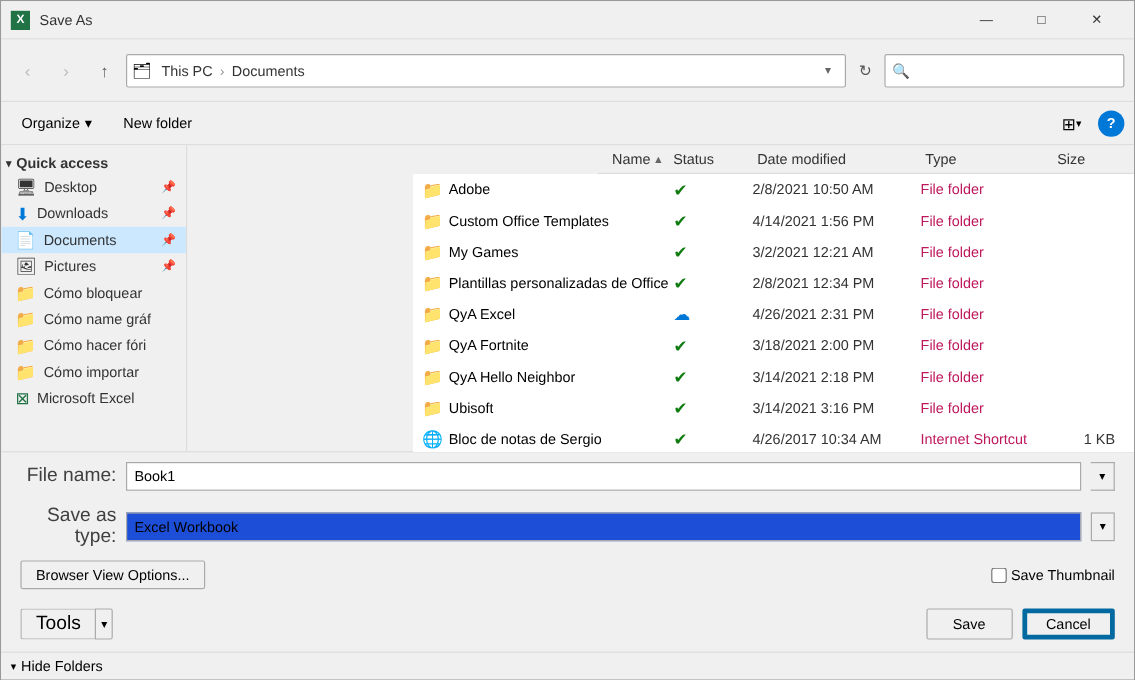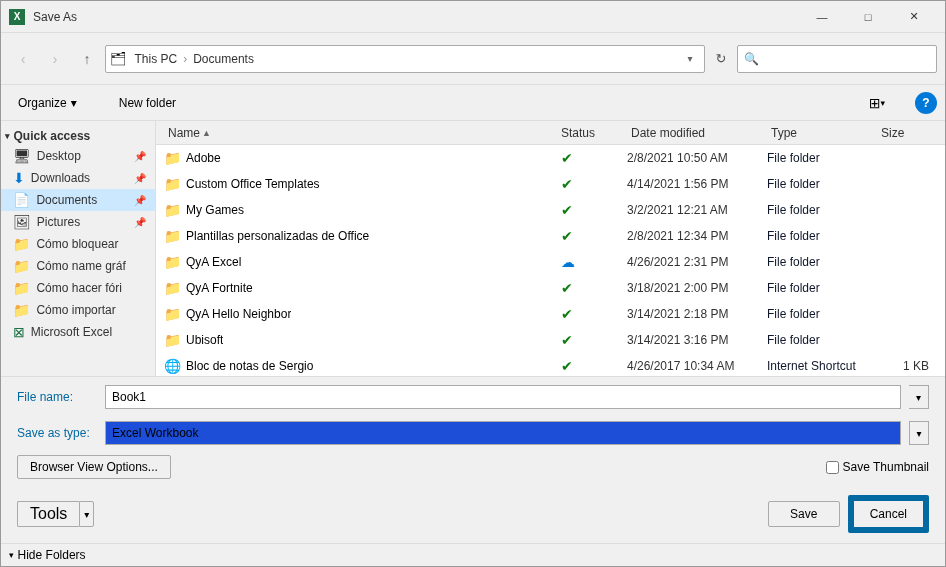--- a/index.html
+++ b/index.html
@@ -137,21 +137,21 @@
     .search-icon { color: #666; font-size: 12px; }
 
     
     .action-bar {
       height: 36px;
       background: #f0f0f0;
       border-bottom: 1px solid #ddd;
       display: flex;
       align-items: center;
       padding: 0 8px;
-      gap: 24px;
+      gap: 8px;
       flex-shrink: 0;
       justify-content: space-between;
     }
     .organize-btn {
       height: 24px;
       border: 1px solid transparent;
       background: transparent;
       cursor: pointer;
       padding: 0 8px;
       border-radius: 2px;
@@ -230,20 +230,21 @@
     .folder-icon { font-size: 14px; }
     .folder-icon.yellow { color: #dcb84c; }
     .pin-icon { font-size: 10px; color: #aaa; margin-left: auto; }
 
     
     .file-area {
       flex: 1;
       display: flex;
       flex-direction: column;
       overflow: hidden;
+      align-items: flex-end;
     }
 
     .file-list-header {
       display: flex;
       align-items: center;
       background: #f0f0f0;
       border-bottom: 1px solid #ddd;
       padding: 0 8px;
       height: 24px;
       flex-shrink: 0;
@@ -288,44 +289,44 @@
       overflow: hidden;
     }
     .file-name-text {
       overflow: hidden;
       text-overflow: ellipsis;
       white-space: nowrap;
     }
     .file-icon { font-size: 14px; width: 16px; text-align: center; flex-shrink: 0; }
     .file-status { width: 70px; display: flex; align-items: center; padding: 0 4px; }
     .file-date { width: 140px; font-size: 12px; color: #333; }
-    .file-type { width: 110px; font-size: 12px; color: #0f172a; }
+    .file-type { width: 110px; font-size: 12px; color: #be185d; }
     .file-size { width: 60px; font-size: 12px; color: #333; text-align: right; padding-right: 8px; }
 
     .status-ok { color: #107c10; font-size: 14px; }
     .status-sync { color: #0078d7; font-size: 14px; }
 
     
     .bottom-panel {
       background: #f0f0f0;
       border-top: 1px solid #ddd;
       flex-shrink: 0;
     }
 
     .filename-row {
       display: flex;
       align-items: center;
       padding: 8px 16px 4px 16px;
       gap: 8px;
     }
     .field-label {
-      font-size: 12px;
-      color: #0369a1;
+      font-size: 16px;
+      color: #404040;
       width: 80px;
-      text-align: left;
+      text-align: right;
       flex-shrink: 0;
     }
     .filename-input {
       flex: 1;
       height: 24px;
       border: 1px solid #aaa;
       background: white;
       padding: 0 6px;
       font-size: 12px;
       outline: none;
@@ -419,23 +420,23 @@
       height: 26px;
       min-width: 72px;
       border: 1px solid #aaa;
       background: #f0f0f0;
       cursor: pointer;
       padding: 0 16px;
       font-size: 12px;
       border-radius: 2px;
     }
     .cancel-btn {
-      height: 38px;
+      height: 26px;
       min-width: 72px;
-      border: 6px solid #0369a1;
+      border: 4px solid #0369a1;
       background: #f0f0f0;
       cursor: pointer;
       padding: 0 16px;
       font-size: 12px;
       border-radius: 2px;
     }
 
     .hide-folders-bar {
       display: flex;
       align-items: center;

